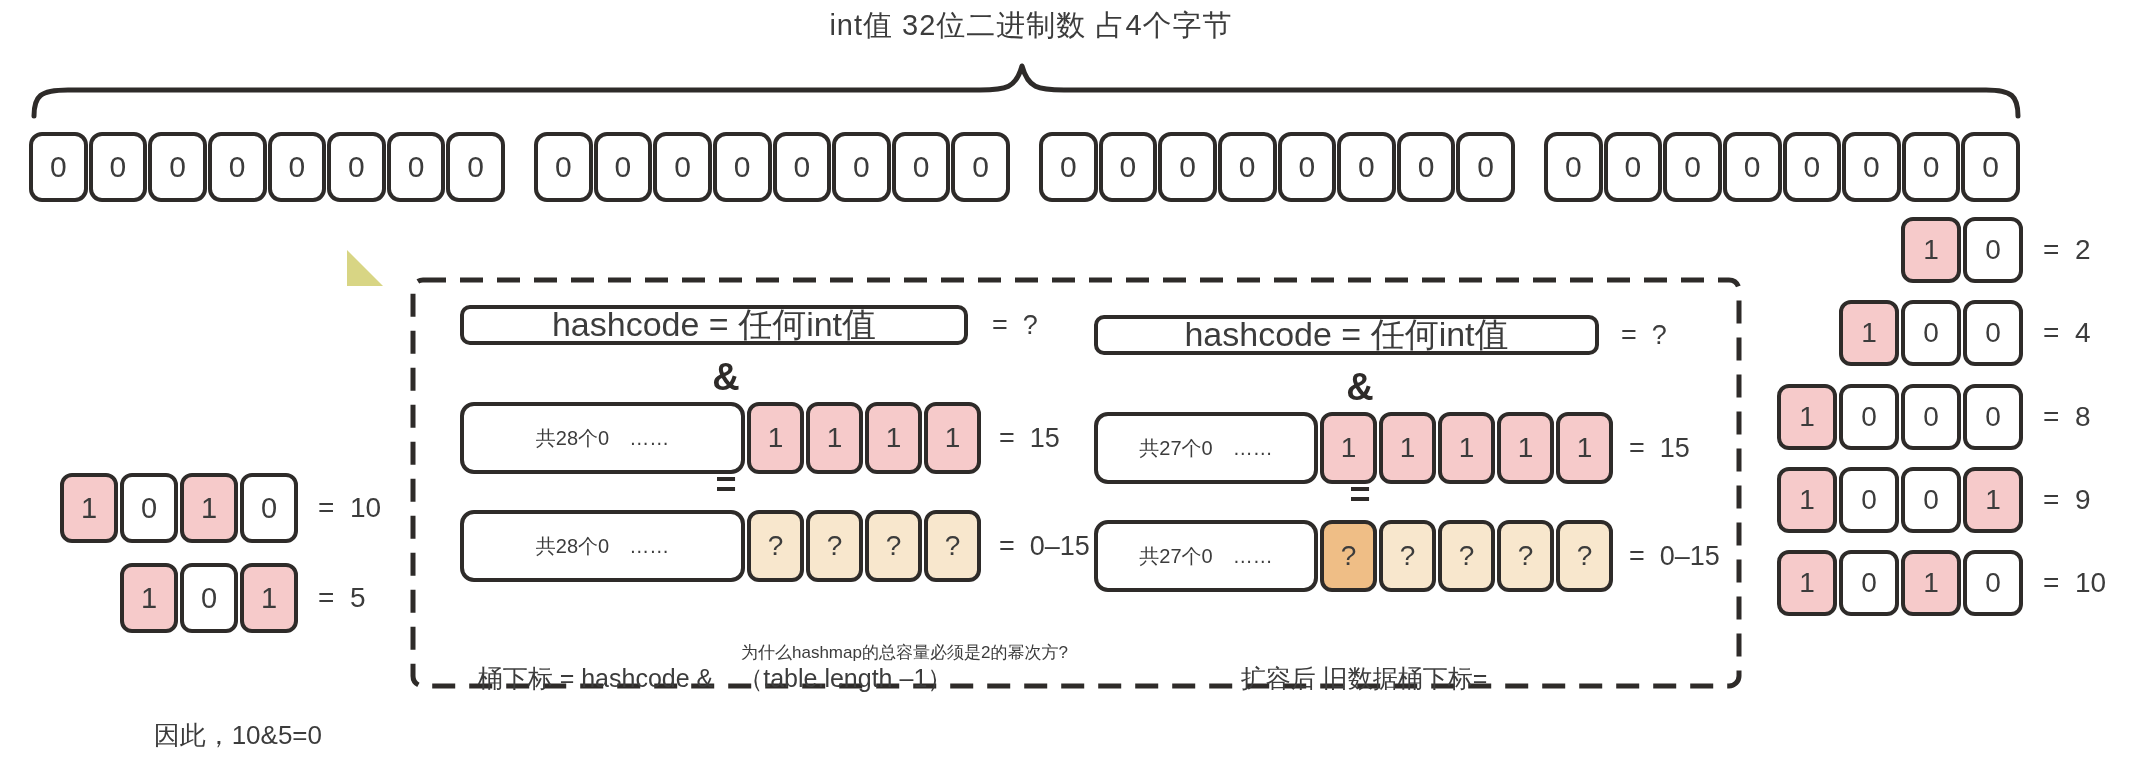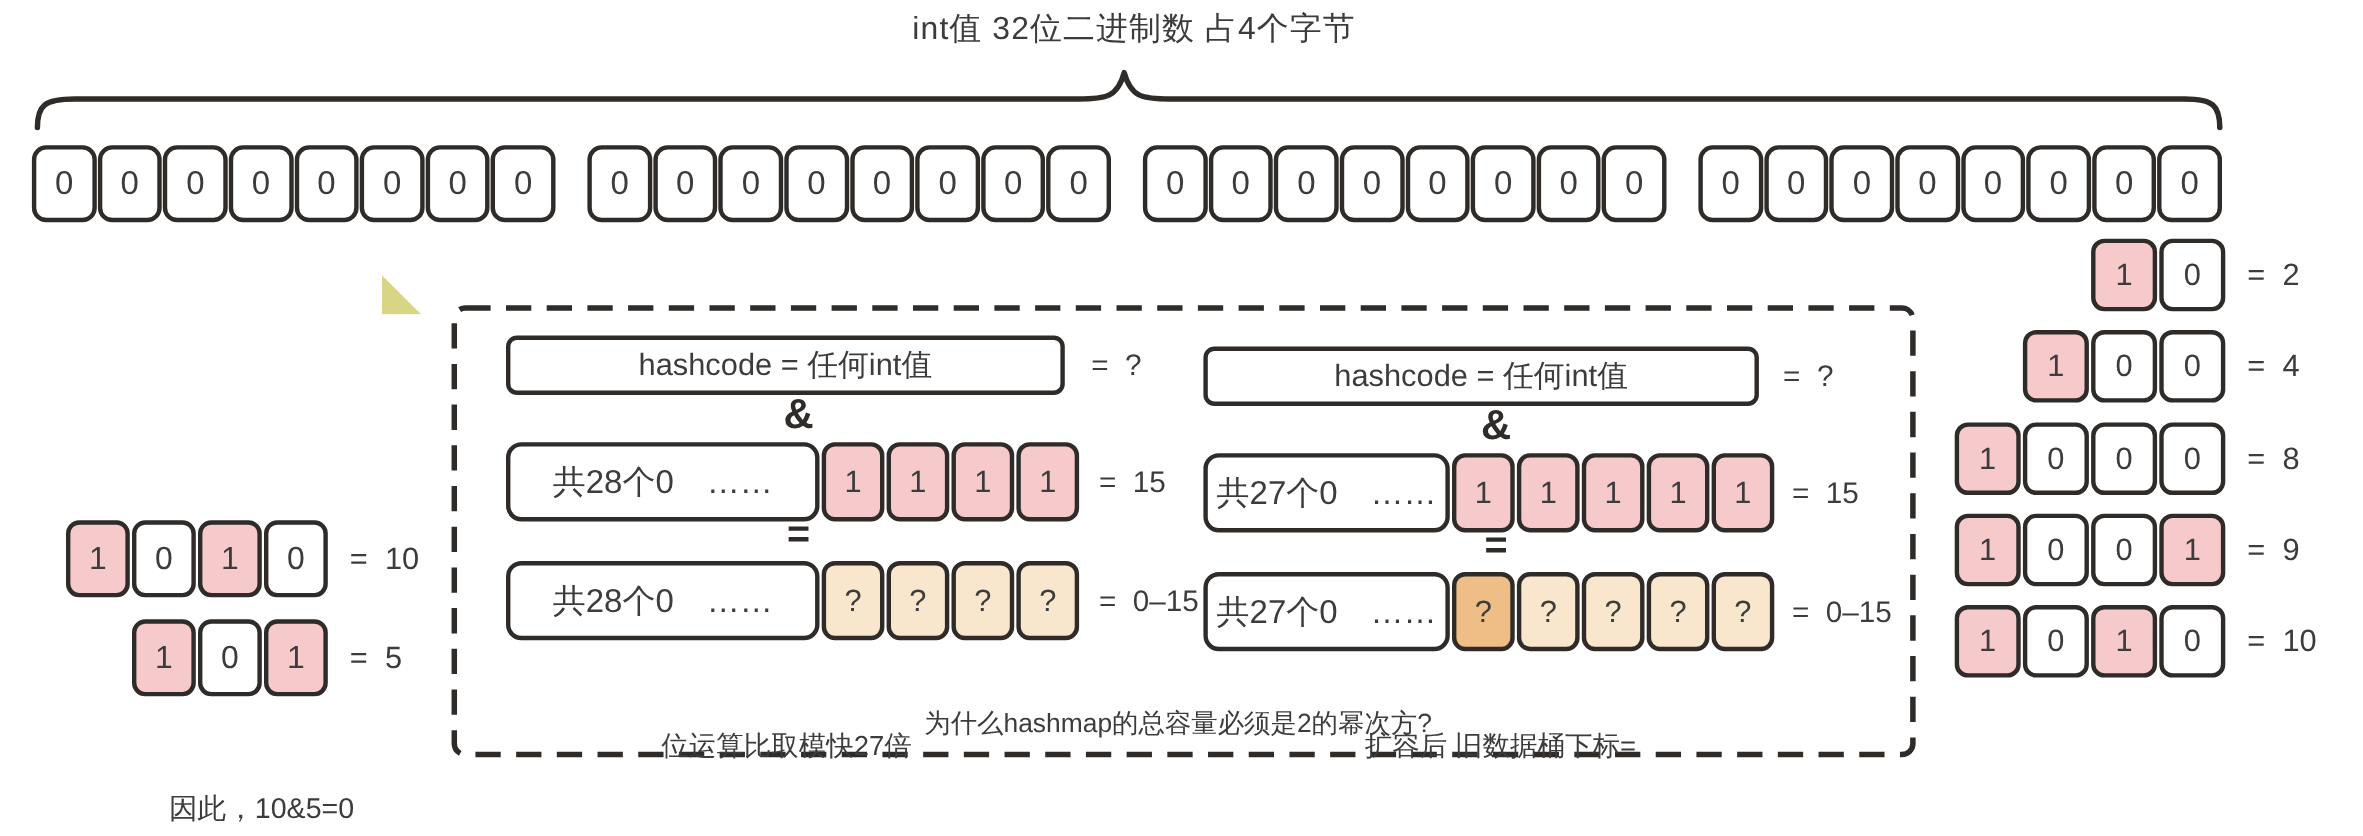--- a/index.html
+++ b/index.html
@@ -34,32 +34,32 @@
     background:var(--note_bg);padding:12px 16px;box-sizing:border-box;
     clip-path:polygon(0 0,calc(100% - 36px) 0,100% 36px,100% 100%,0 100%);
     font-size:24px;line-height:34px;white-space:pre;
   }
   .fold{position:absolute;top:0;right:0;width:36px;height:36px;
     background:var(--note_fold);clip-path:polygon(0 0,100% 100%,0 100%);}
   .note-q{margin-top:18px;}
   
   .hashbox{
     border:4px solid var(--ink);border-radius:10px;background:var(--white);
-    display:flex;align-items:center;justify-content:center;font-size:28px;
-    box-sizing:border-box;height:54px;
+    display:flex;align-items:center;justify-content:center;font-size:34px;
+    box-sizing:border-box;height:40px;
   }
   .zbox{
     border:4px solid var(--ink);border-radius:14px;background:var(--white);
-    display:flex;align-items:center;justify-content:center;font-size:30px;
+    display:flex;align-items:center;justify-content:center;font-size:20px;
     box-sizing:border-box;height:72px;white-space:pre;margin-right:2px;
   }
   .op{font-weight:bold;color:var(--ink);text-align:center;}
   .caption{font-size:25px;line-height:32px;text-align:center;white-space:pre;}
   .conclusion{font-size:26px;line-height:32px;text-align:right;white-space:pre;}
-  .footer{font-size:24px;text-align:center;}
+  .footer{font-size:17px;}
 </style>
 </head>
 <body>
 
 <div id="canvas">
 
   <div class="abs title" style="left:331px;top:6px;width:1400px;">int值 32位二进制数 占4个字节</div>
 
   <svg class="abs" style="left:28px;top:60px;" width="1995" height="62" viewBox="0 0 1995 62">
     <path d="M 6 56 C 6 36 12 30 40 30 L 952 30 C 978 30 988 28 994 6 C 1000 28 1010 30 1036 30 L 1958 30 C 1984 30 1990 36 1990 56" fill="none" stroke="#2e2b29" stroke-width="5" stroke-linecap="round" stroke-linejoin="round"></path>
@@ -157,20 +157,21 @@
     <div class="zbox" style="width:285px;">共28个0　……</div>
     <div class="cells">
         <div class="cell c-tan">?</div>
         <div class="cell c-tan">?</div>
         <div class="cell c-tan">?</div>
         <div class="cell c-tan">?</div>
       </div>
     <span class="midlabel">=  0–15</span>
   </div>
   <div class="abs caption" style="left:405px;top:598px;width:620px;">
+    <div>桶下标 = hashcode &amp;　（table.length –1）</div>
     <div>位运算比取模快27倍</div>
   </div>
 
   <div class="abs flexrow" style="left:1094px;top:315px;">
     <div class="hashbox" style="width:505px;">hashcode = 任何int值</div>
     <span class="midlabel" style="margin-left:22px;">=  ?</span>
   </div>
   <div class="abs op" style="left:1310px;top:366px;width:100px;font-size:38px;">&amp;</div>
   <div class="abs flexrow mid" style="left:1094px;top:412px;">
     <div class="zbox" style="width:224px;">共27个0　……</div>

